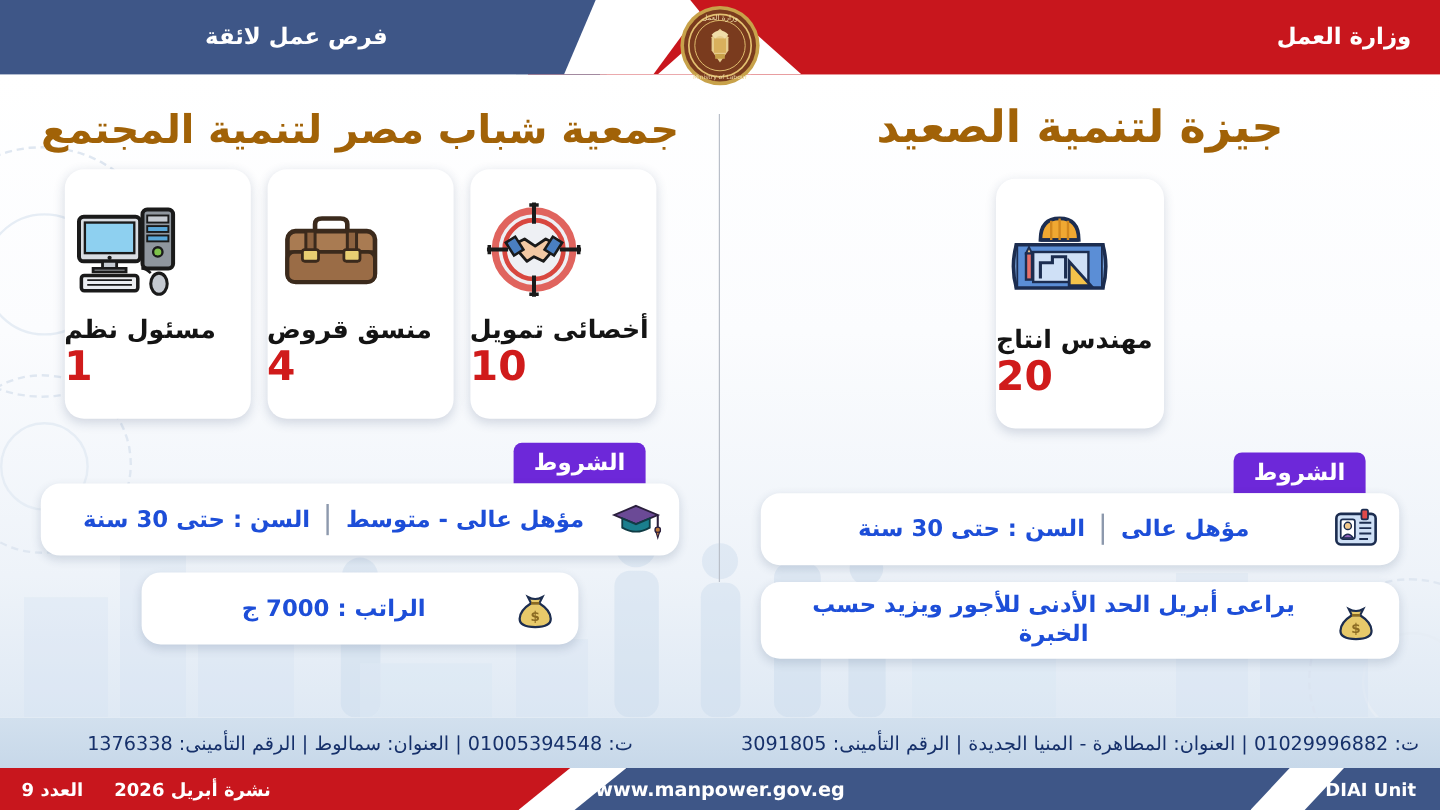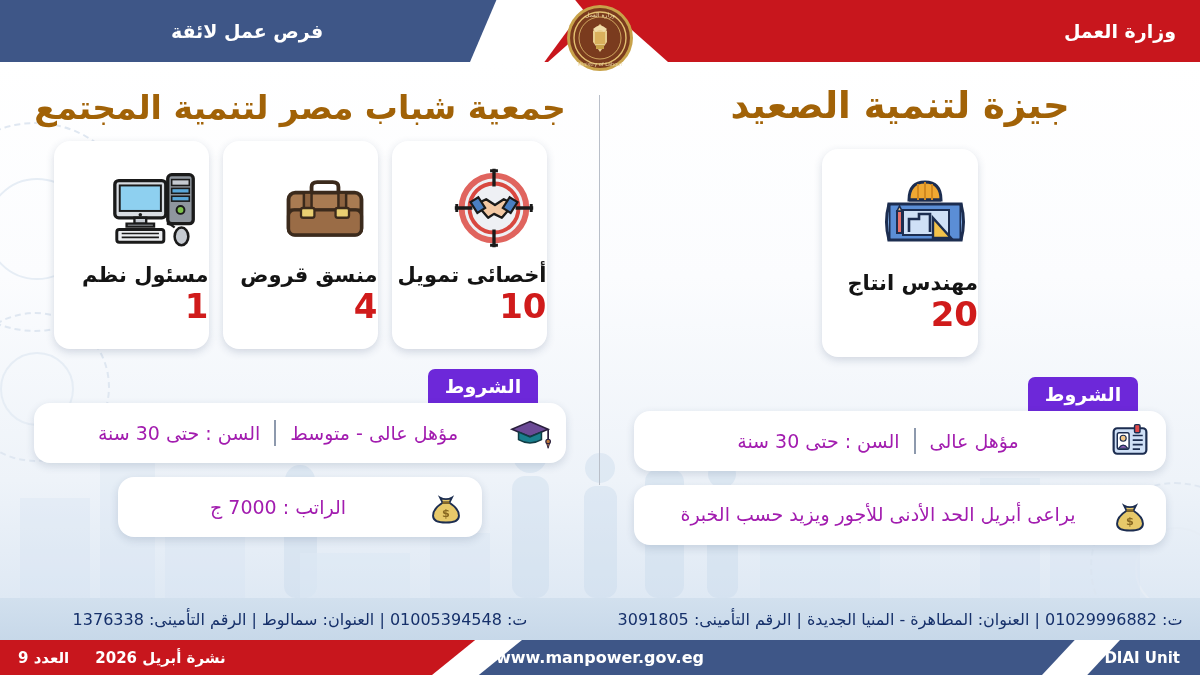--- a/index.html
+++ b/index.html
@@ -99,24 +99,24 @@
   }
   .org-title.small { font-size:33px; padding-top:26px; }
 
   
   .jobs { display:flex; justify-content:center; gap:14px; margin-top:14px; }
   .job-card {
     width:155px; height:208px;
     background:#ffffff;
     border-radius:16px;
     box-shadow:0 3px 9px rgba(40,60,100,.18);
-    display:flex; flex-direction:column; align-items:flex-start;
+    display:flex; flex-direction:column; align-items:flex-end;
     padding-top:14px;
   }
-  .job-card.solo { width:156px; height:208px;padding-left:23px; }
+  .job-card.solo { width:140px; height:208px; }
   .job-icon { width:106px; height:106px; display:flex; align-items:center; justify-content:center; }
   .job-title {
     font-size:21px; font-weight:bold; color:#141414;
     margin-top:2px; text-align:center; line-height:1.15;
   }
   .job-count {
     font-size:34px; font-weight:bold; color:#d01b1b;
     margin-top:2px; line-height:1;
   }
   .jobs-solo { display:flex; justify-content:center; margin-top:22px; }
@@ -141,21 +141,21 @@
     display:flex; align-items:center;
     padding:8px 14px;
     margin:0 34px;
     position:relative; z-index:2;
     min-height:56px;
   }
   .cond-row + .cond-row { margin-top:14px; }
   .cond-icon { width:44px; height:44px; flex:0 0 44px; display:flex; align-items:center; justify-content:center; }
   .cond-texts { flex:1; display:flex; align-items:center; justify-content:center; gap:14px; }
   .cond-text {
-    font-size:19px; font-weight:normal; color:#a21caf; white-space:nowrap;
+    font-size:19px; font-weight:bold; color:#1d4ed8; white-space:nowrap;
   }
   .cond-sep { width:2px; height:26px; background:#8d99ad; }
   .cond-text.wrap { white-space:normal; text-align:center; line-height:1.25; }
   .cond-row.narrow { margin:14px 118px 0 118px; }
 
   
   .contacts {
     position:absolute; left:0; top:598px; width:1200px; height:42px;
     background:linear-gradient(180deg,#d2e0ee 0%,#c7d8e9 100%);
     display:flex; z-index:5;

